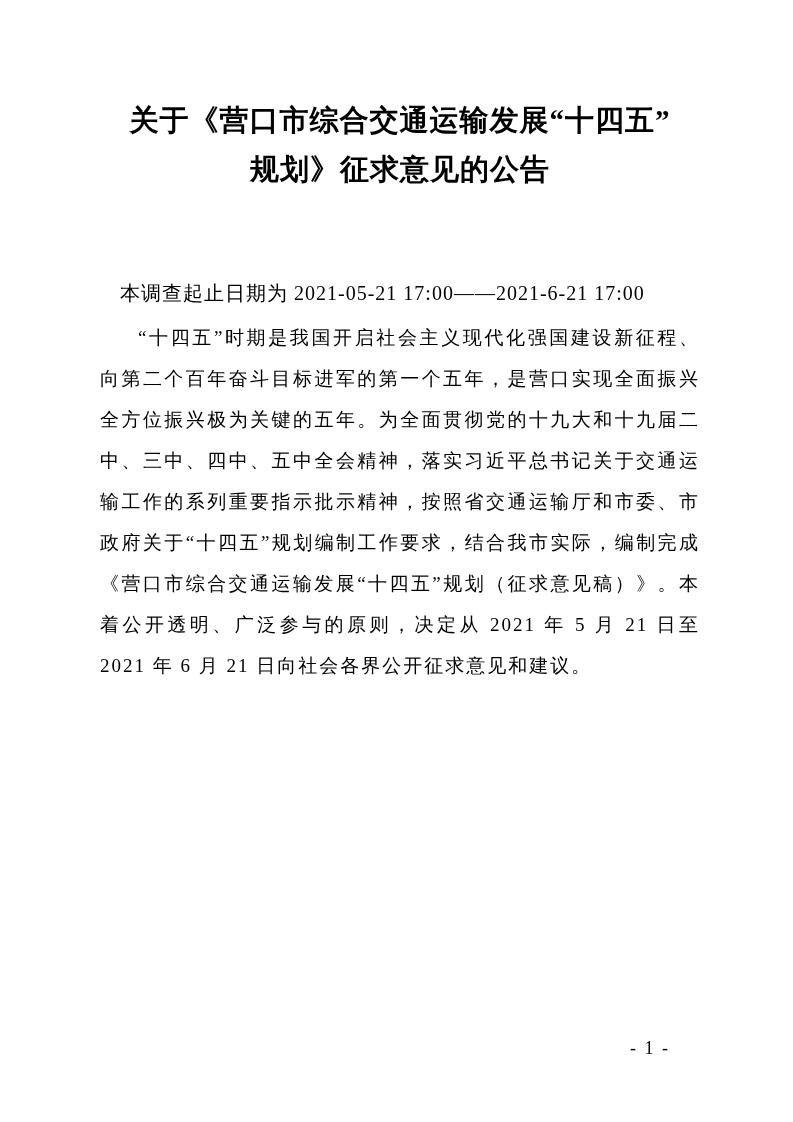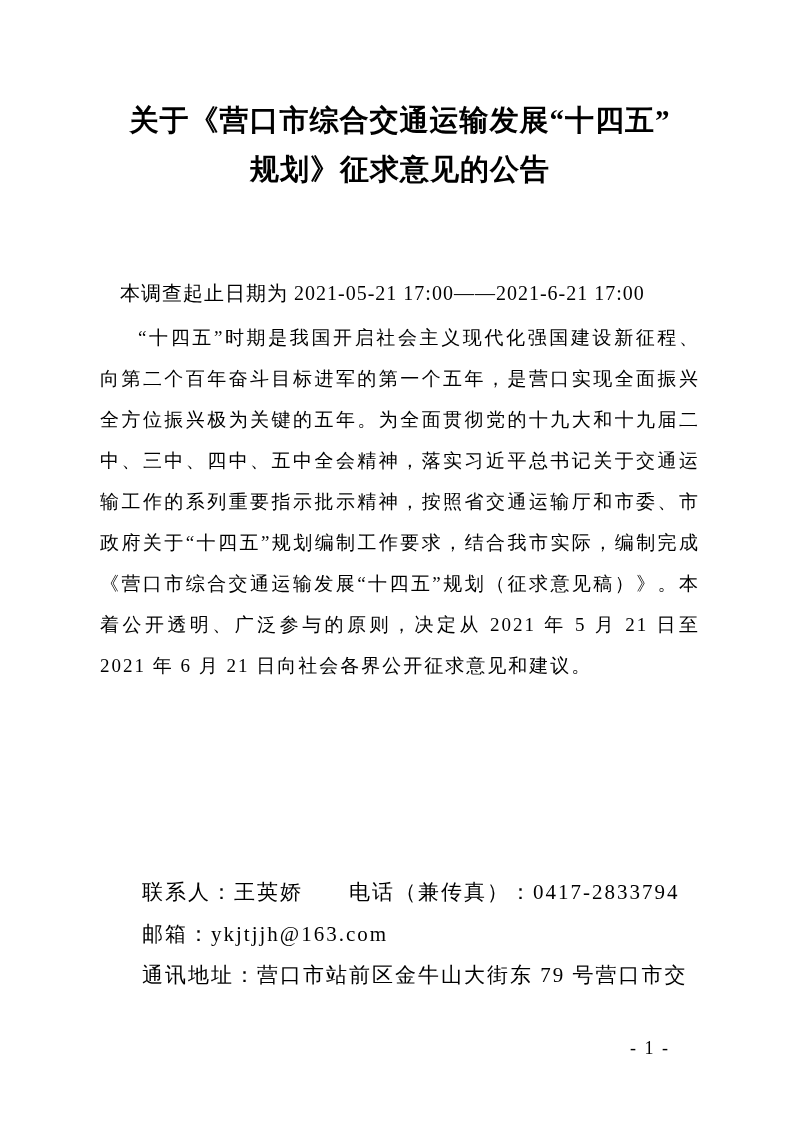--- a/index.html
+++ b/index.html
@@ -82,21 +82,16 @@
     <div>关于《营口市综合交通运输发展“十四五”</div>
     <div>规划》征求意见的公告</div>
   </div>
 
   <div class="survey-period">本调查起止日期为 2021-05-21 17:00——2021-6-21 17:00</div>
 
   <div class="body-text">
     <p>“十四五”时期是我国开启社会主义现代化强国建设新征程、向第二个百年奋斗目标进军的第一个五年，是营口实现全面振兴全方位振兴极为关键的五年。为全面贯彻党的十九大和十九届二中、三中、四中、五中全会精神，落实习近平总书记关于交通运输工作的系列重要指示批示精神，按照省交通运输厅和市委、市政府关于“十四五”规划编制工作要求，结合我市实际，编制完成《营口市综合交通运输发展“十四五”规划（征求意见稿）》。本着公开透明、广泛参与的原则，决定从 2021 年 5 月 21 日至 2021 年 6 月 21 日向社会各界公开征求意见和建议。</p>
   </div>
 
-  <div class="contact-block">
-    <div class="contact-line">联系人：王英娇　　电话（兼传真）：0417-2833794</div>
-    <div class="contact-line">邮箱：ykjtjjh@163.com</div>
-    <div class="contact-line">通讯地址：营口市站前区金牛山大街东 79 号营口市交</div>
-  </div>
 
   <div class="page-number">- 1 -</div>
 
 </div>
 
 </body></html>

